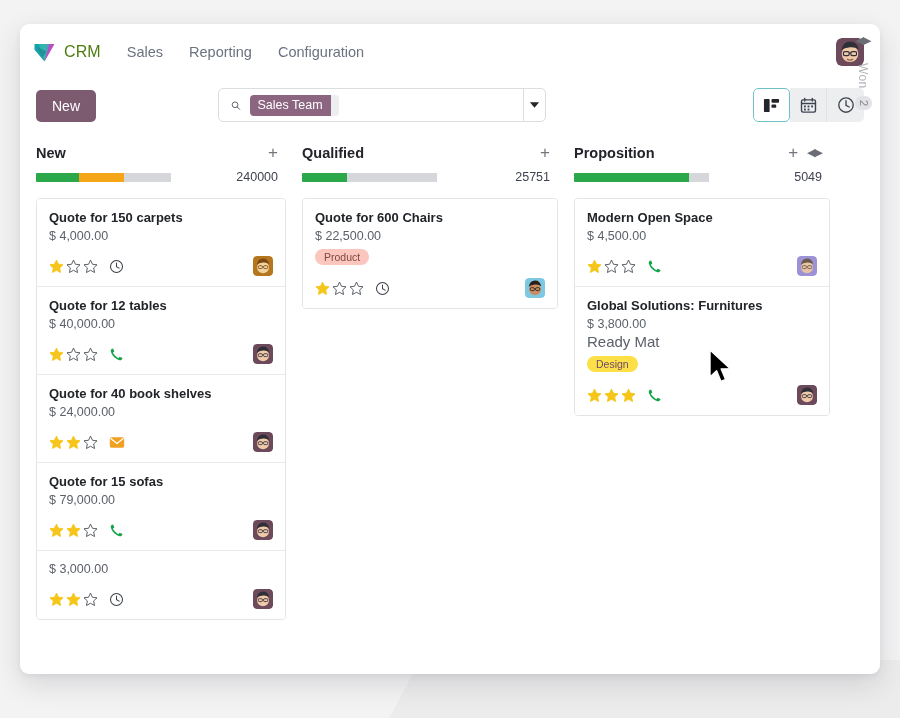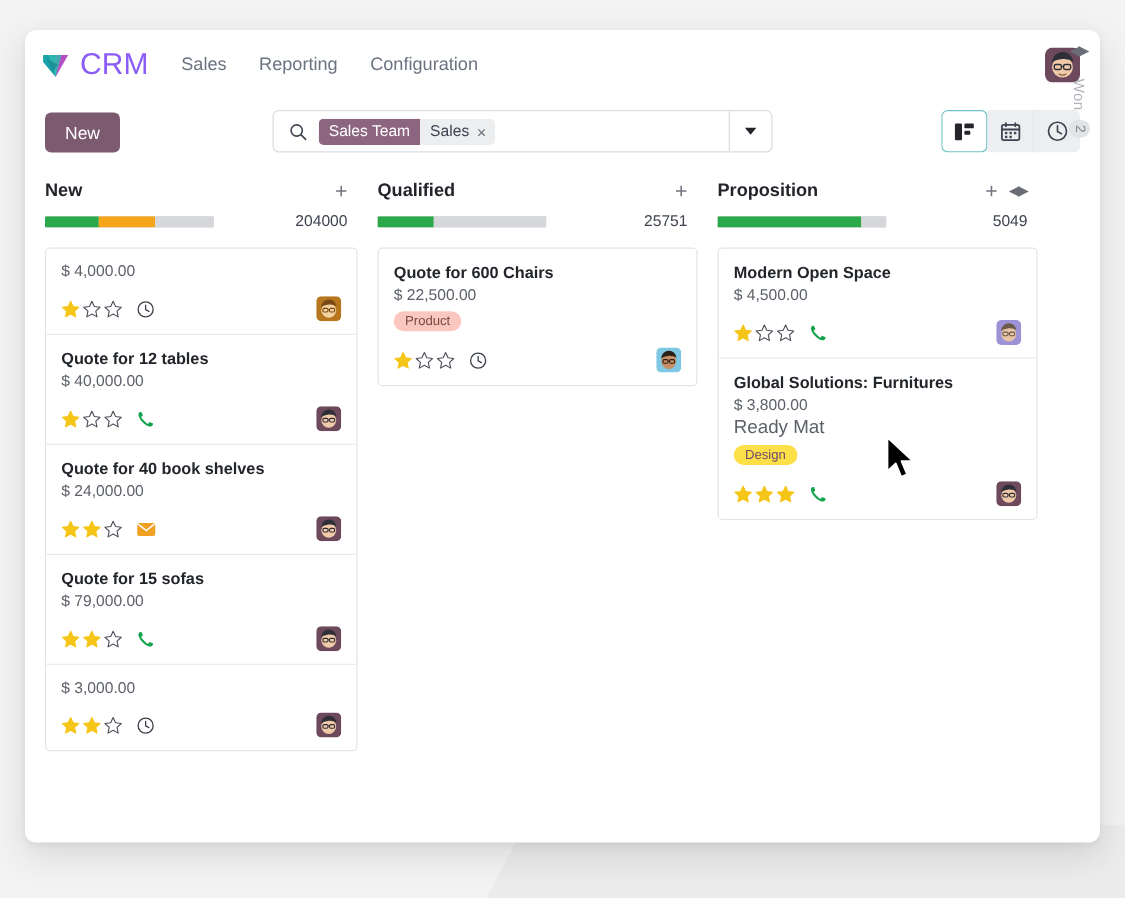--- a/index.html
+++ b/index.html
@@ -33,21 +33,21 @@
   
   .navbar {
     height: 56px;
     display: flex; align-items: center;
     padding: 0 16px 0 13px;
     position: relative;
   }
   .brand { display: flex; align-items: center; gap: 8px; margin-right: 26px; }
   .brand-logo { width: 23px; height: 21px; display:block; }
   .brand-name {
-    font-size: 24px; color: #8b5cf6; font-weight: 400; letter-spacing: .1px;
+    font-size: 16px; color: #4d7c0f; font-weight: 400; letter-spacing: .1px;
   }
   .nav-items { display: flex; align-items: center; gap: 26px; }
   .nav-item {
     font-size: 14.5px; color: #6b7280; cursor: pointer; white-space: nowrap;
   }
   .nav-right { margin-left: auto; display: flex; align-items: center; }
   .user-avatar {
     width: 28px; height: 28px; border-radius: 6px; overflow: hidden;
     display: block; cursor: pointer;
   }
@@ -57,21 +57,21 @@
     height: 52px; display: flex; align-items: center;
     padding: 0 16px 0 16px; position: relative;
   }
   .btn-new {
     background: #7c5a70; color: #ffffff;
     font-size: 14px; padding: 8px 16px; border: none; border-radius: 5px;
     cursor: pointer; line-height: 1.15;
   }
   .searchbox {
     position: absolute; left: 198px; top: 8px;
-    width: 400px; height: 34px;
+    width: 328px; height: 34px;
     border: 1px solid #dcdde1; border-radius: 5px;
     background: #fff; display: flex; align-items: center;
   }
   .search-icon { margin: 0 9px 0 12px; display: block; }
   .facet {
     display: flex; align-items: stretch; border-radius: 4px; overflow: hidden;
     height: 21px; font-size: 12.5px;
   }
   .facet-key {
     background: #8c6580; color: #fff; padding: 0 8px;
@@ -276,25 +276,26 @@
           <span class="col-plus">+</span>
 
         </span>
       </div>
       <div class="col-progress-row">
         <div class="progress">
               <div class="pg-seg" style="width:32%;background:#2ba84a"></div>
               <div class="pg-seg" style="width:33%;background:#f5a518"></div>
               <div class="pg-seg" style="width:35%;background:#d6d7da"></div>
             </div>
-        <span class="col-count">204000</span>
+        <span class="col-count">240000</span>
       </div>
     </div>
     <div class="cardstack">
           <div class="kcard">
+      <div class="kcard-title">Quote for 150 carpets</div>
       <div class="kcard-amount">$ 4,000.00</div>
 
       <div class="kcard-footer">
         <div class="kcard-left">
           <span class="stars">
                   <svg width="15" height="15" viewBox="0 0 20 20">
     <path d="M10 1.4 L12.6 7 L18.7 7.7 L14.2 11.9 L15.4 18 L10 15 L4.6 18 L5.8 11.9 L1.3 7.7 L7.4 7 Z" fill="#f5c518" stroke="#f5c518" stroke-width="1.2" stroke-linejoin="round"></path>
   </svg>
                   <svg width="15" height="15" viewBox="0 0 20 20">
     <path d="M10 1.4 L12.6 7 L18.7 7.7 L14.2 11.9 L15.4 18 L10 15 L4.6 18 L5.8 11.9 L1.3 7.7 L7.4 7 Z" fill="none" stroke="#4b4f58" stroke-width="1.2" stroke-linejoin="round"></path>

